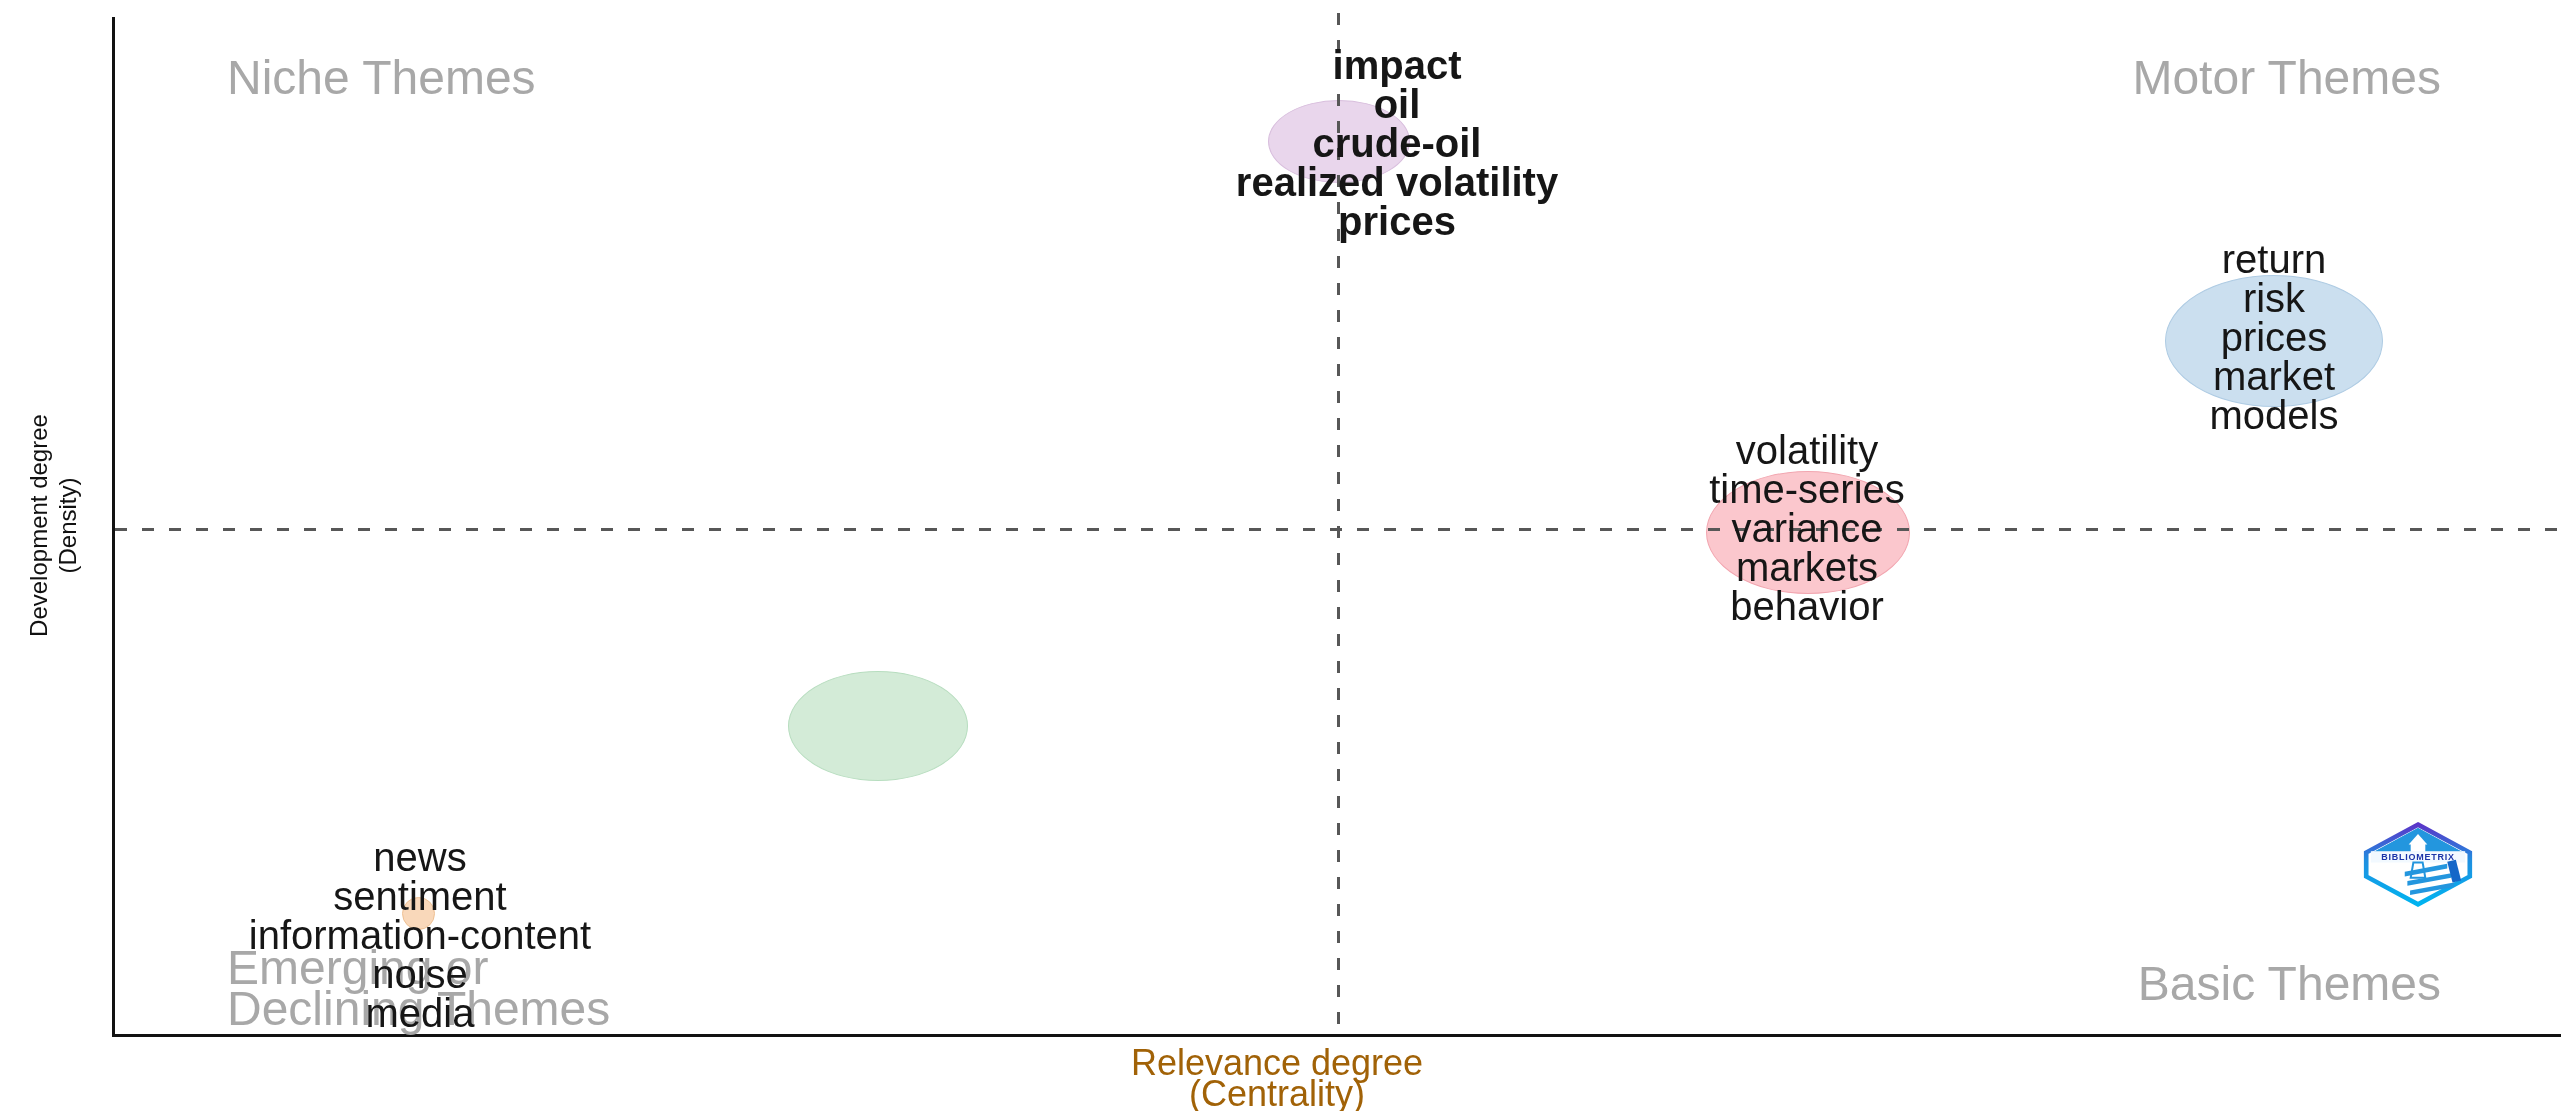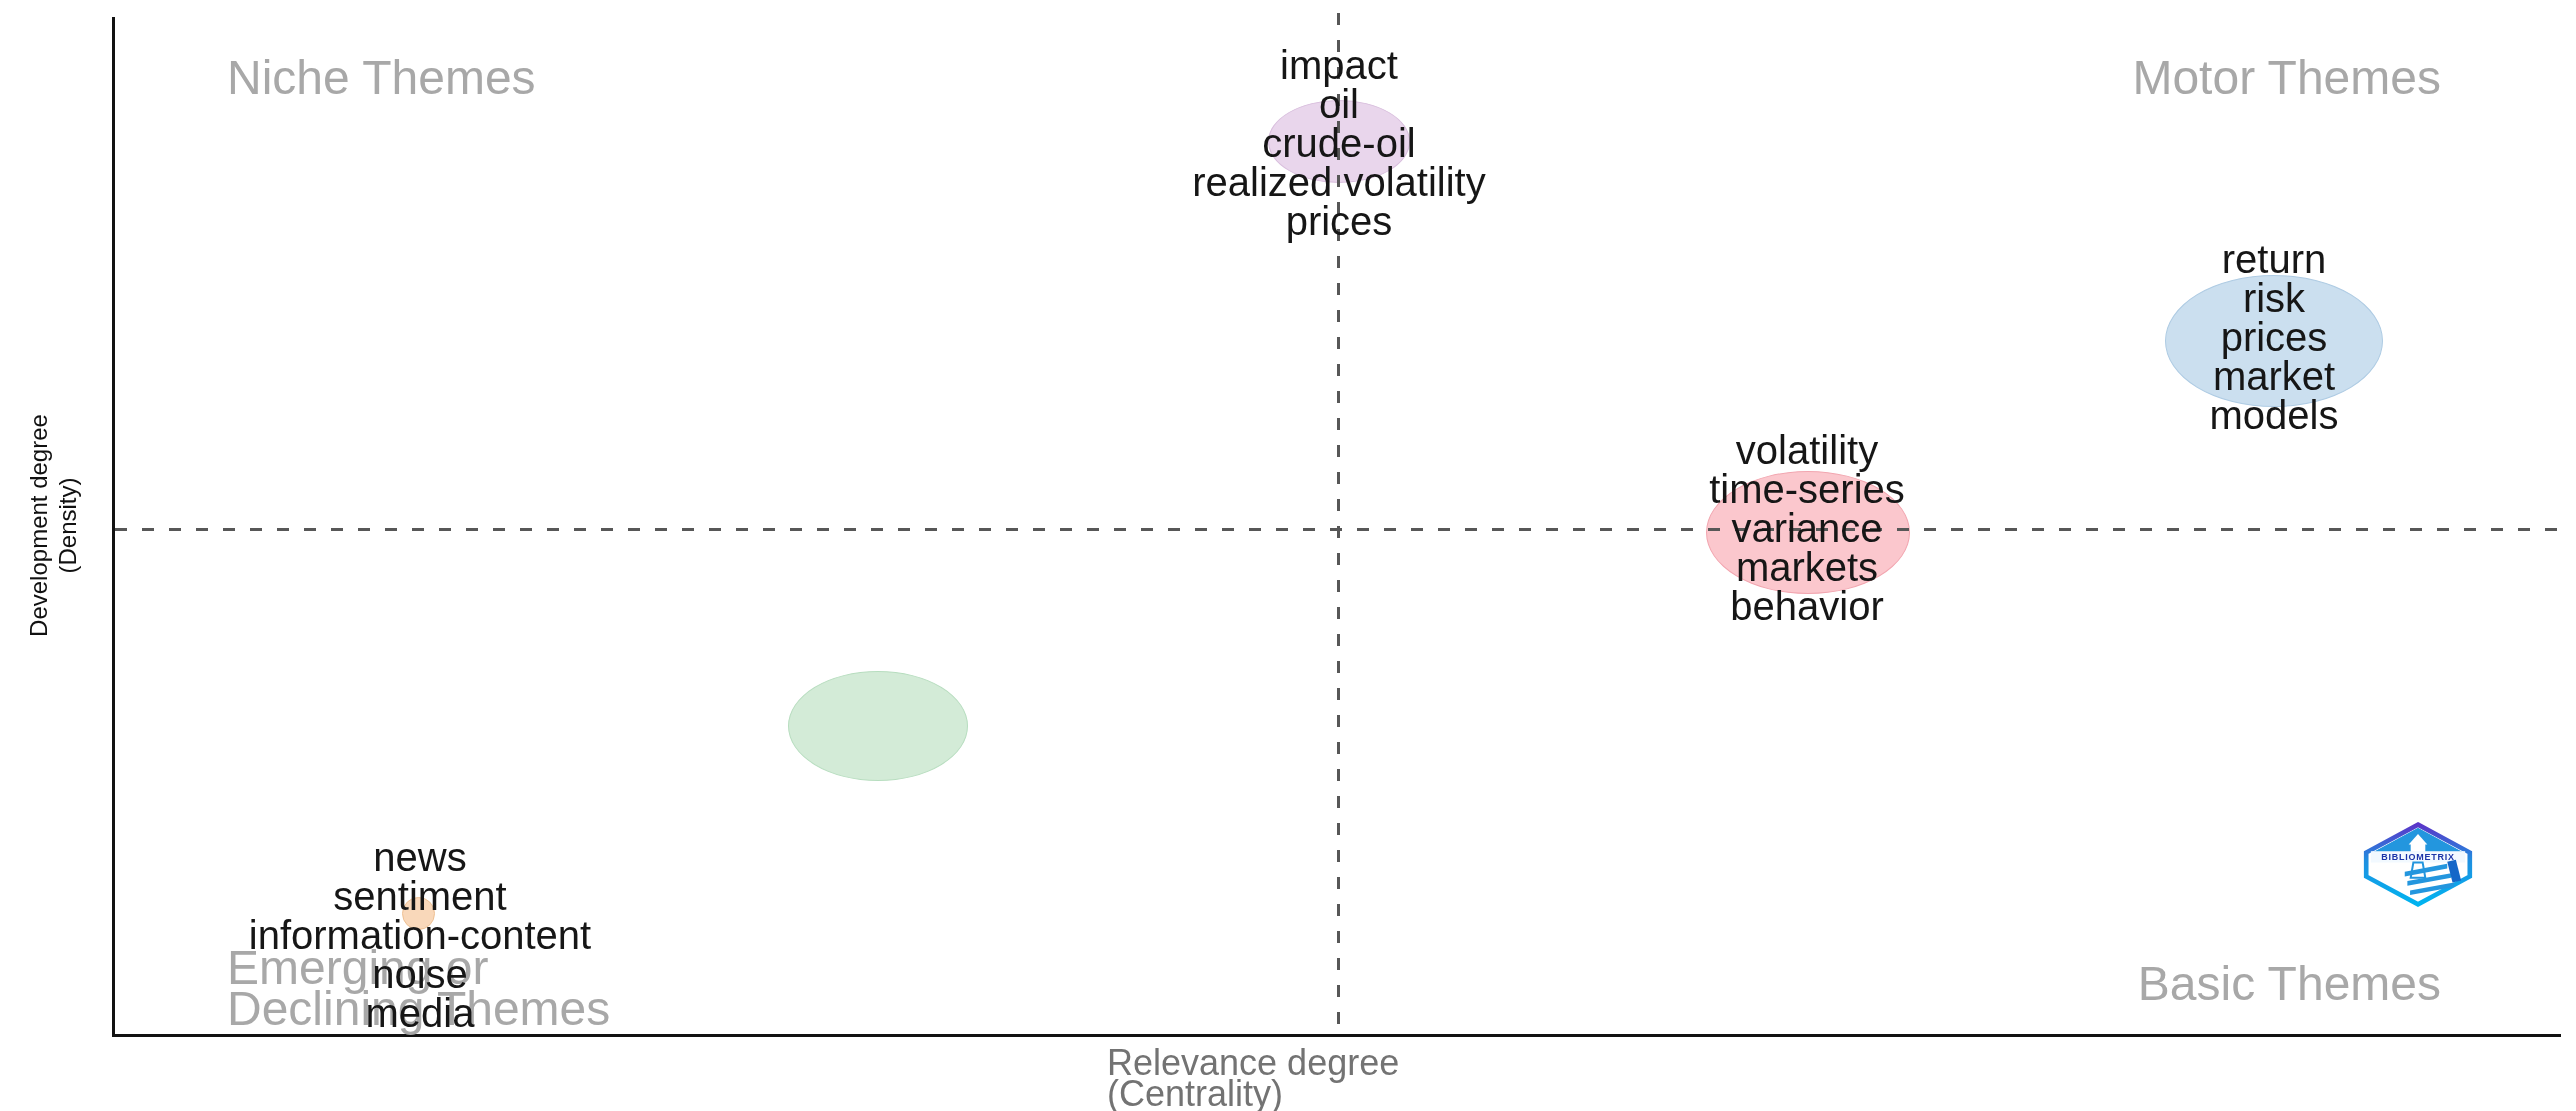--- a/index.html
+++ b/index.html
@@ -22,22 +22,22 @@
   .cluster-label{position:absolute;width:532px;text-align:center;font-size:40px;line-height:39px;
     color:#161616;z-index:5;}
   .cluster-word{white-space:nowrap;}
   
   .qlabel{position:absolute;font-size:48px;line-height:41px;color:#a8a8a8;white-space:nowrap;z-index:4;}
   .q-niche{left:227px;top:57px;}
   .q-motor{right:135px;top:57px;text-align:right;}
   .q-emerging{left:227px;top:927px;margin-top:20px;}
   .q-basic{right:135px;top:963px;text-align:right;}
   
-  .x-title{position:absolute;left:1107px;top:1047px;width:466px;text-align:left;
-    font-size:36px;line-height:31px;color:#737373;z-index:5;}
+  .x-title{position:absolute;left:1044px;top:1047px;width:466px;text-align:center;
+    font-size:36px;line-height:31px;color:#a16207;z-index:5;}
   .y-title{position:absolute;left:-112px;top:495px;width:333px;height:61px;text-align:center;
     font-size:24px;line-height:29px;color:#111111;transform:rotate(-90deg);z-index:5;}
   .logo{position:absolute;left:2362px;top:822px;width:112px;height:85px;z-index:5;}
 </style>
 </head>
 <body>
 
 <div id="canvas">
 
   <div class="layer" id="bubble-layer">
@@ -55,21 +55,21 @@
 
   <div class="qlabel q-niche">Niche Themes</div>
   <div class="qlabel q-motor">Motor Themes</div>
   <div class="qlabel q-emerging">
     <div>Emerging or</div>
     <div>Declining Themes</div>
   </div>
   <div class="qlabel q-basic">Basic Themes</div>
 
   <div class="layer" id="label-layer">
-      <div class="cluster-label" style="left: 1073px; top: 46px;">
+      <div class="cluster-label" style="left: 1131px; top: 46px; font-weight: bold;">
         <div class="cluster-word">impact</div>
         <div class="cluster-word">oil</div>
         <div class="cluster-word">crude-oil</div>
         <div class="cluster-word">realized volatility</div>
         <div class="cluster-word">prices</div>
       </div>
       <div class="cluster-label" style="left: 2008px; top: 240px;">
         <div class="cluster-word">return</div>
         <div class="cluster-word">risk</div>
         <div class="cluster-word">prices</div>

